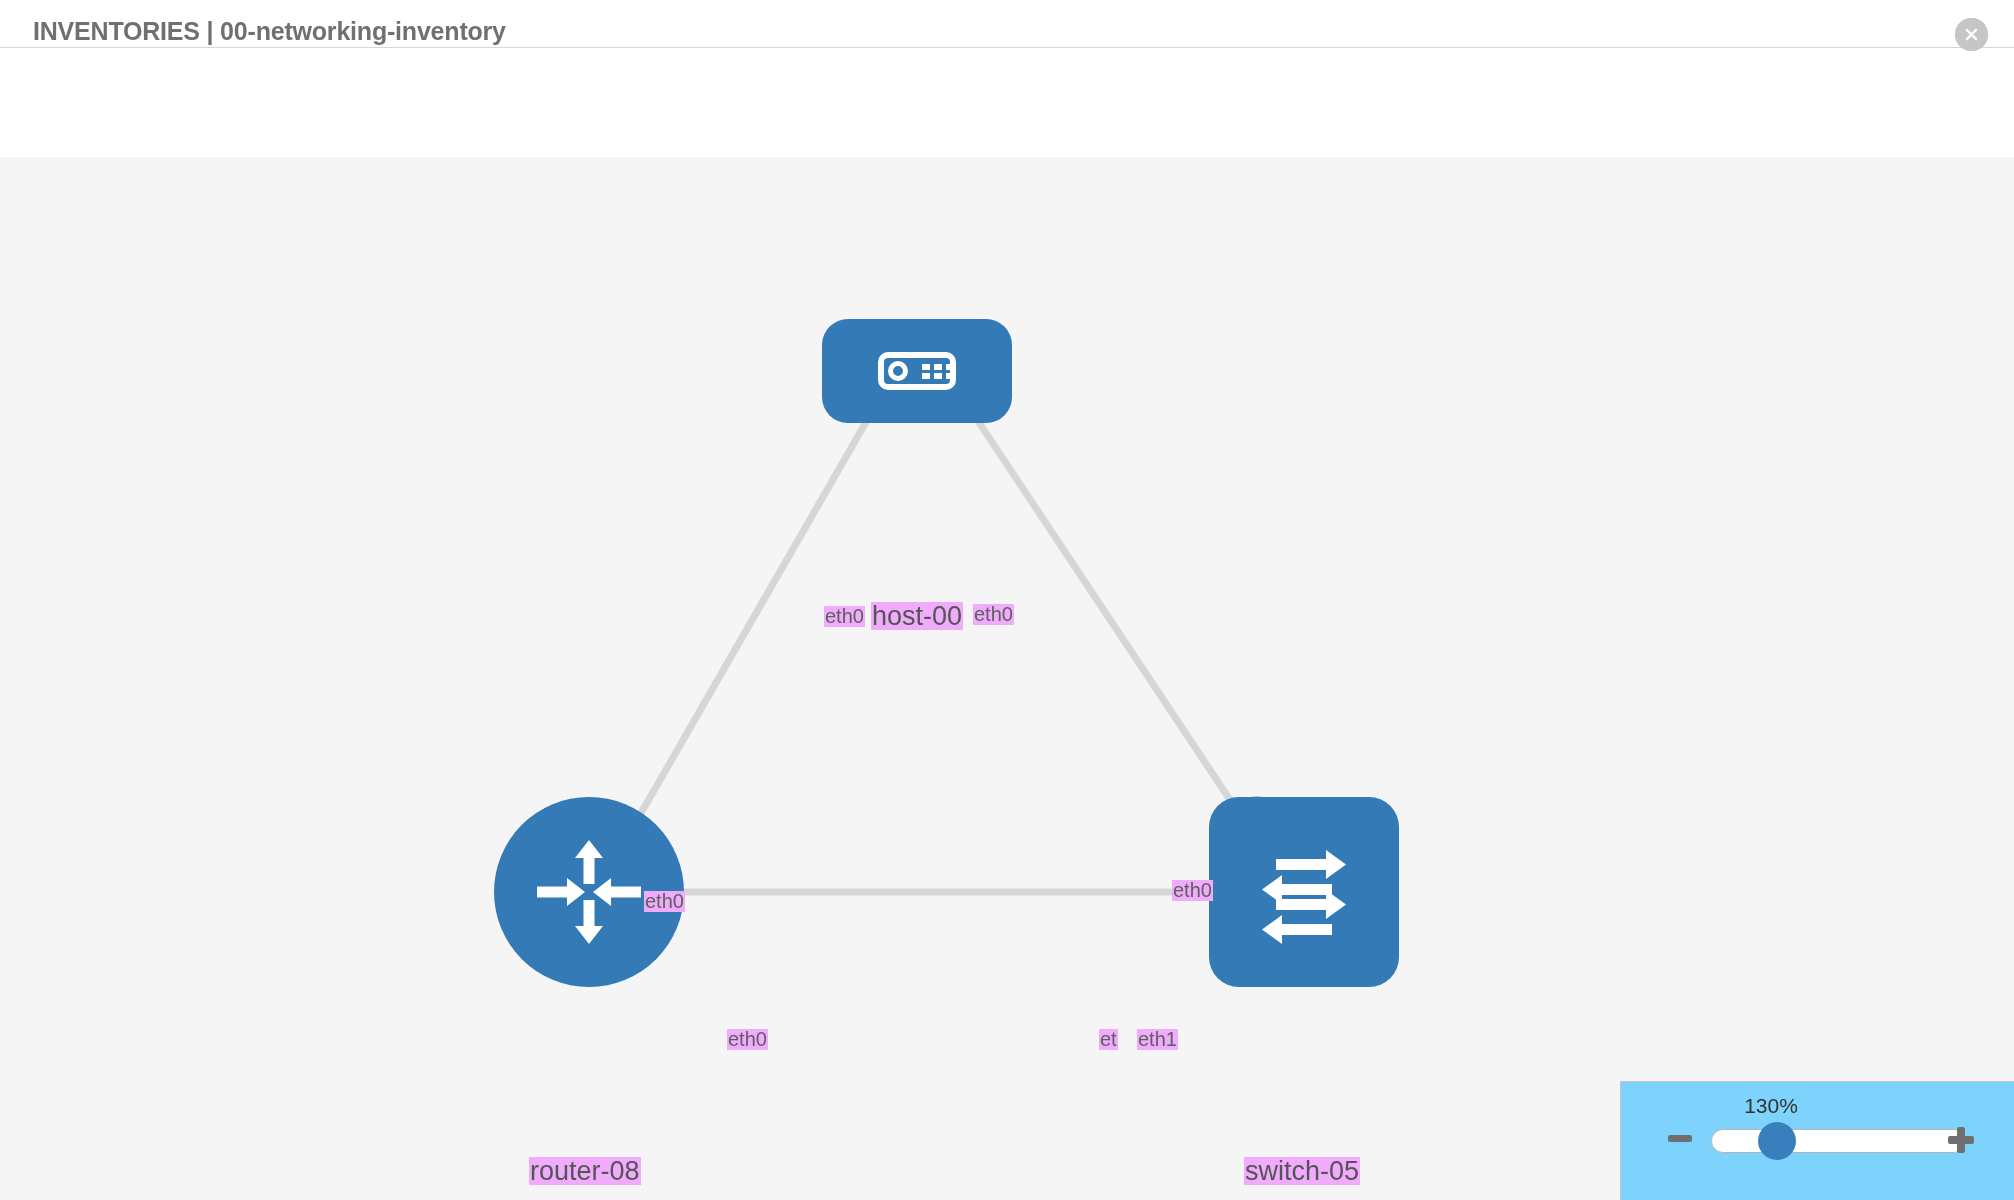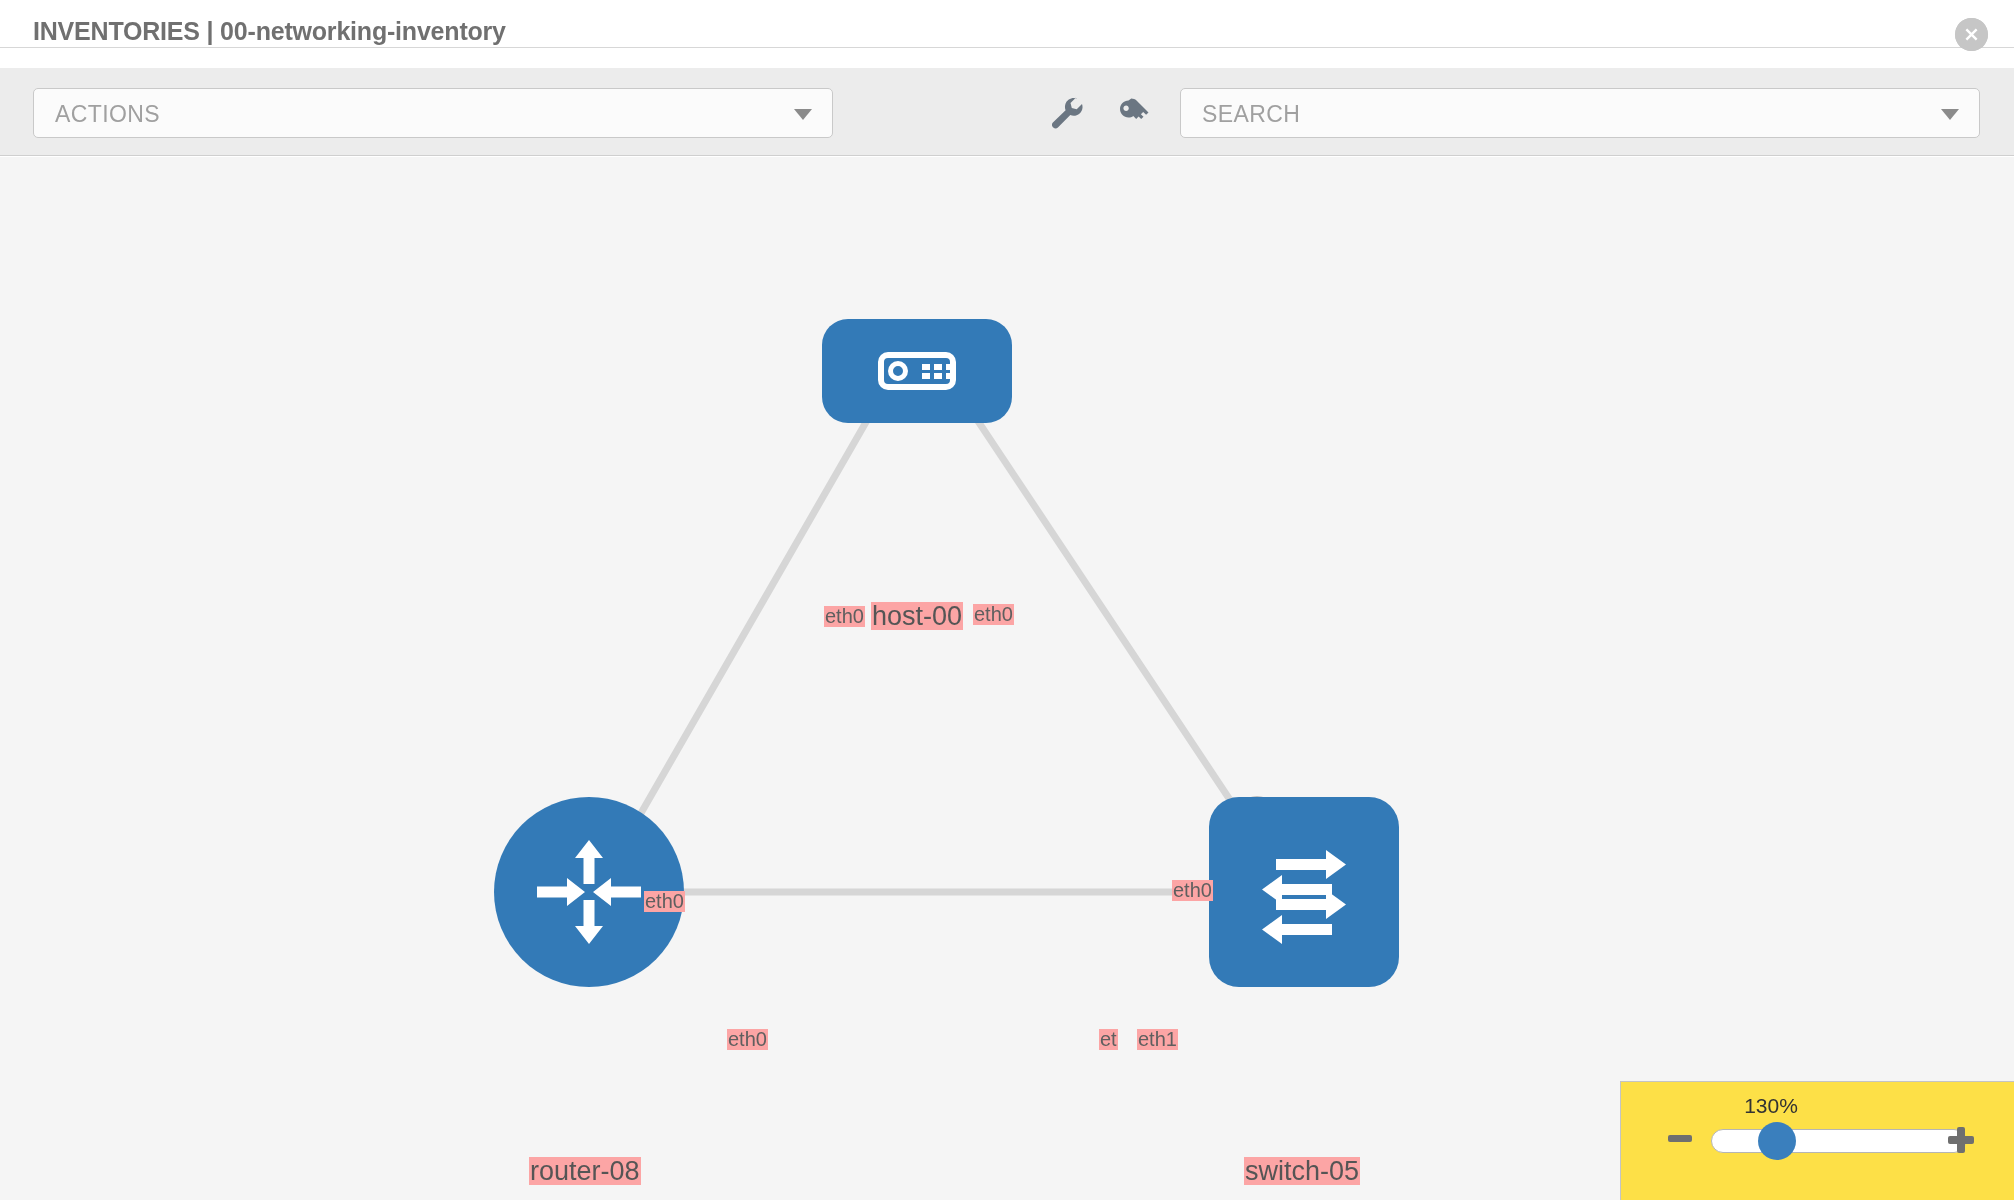--- a/index.html
+++ b/index.html
@@ -93,34 +93,34 @@
     background: #f5f5f5;
     overflow: hidden;
   }
   .topology-svg { position: absolute; left: 0; top: 0; }
 
   .node-shape { cursor: pointer; }
 
   
   .lbl {
     position: absolute;
-    background: #fca5a5;
+    background: #f0abfc;
     color: #5b5b5b;
     white-space: nowrap;
     line-height: 1.05;
     padding: 0 1px;
   }
   .lbl.node-name { font-size: 27px; color: #555555; }
   .lbl.iface     { font-size: 20px; color: #5f5f5f; }
 
   
   .zoom-panel {
     position: absolute; left: 1620px; top: 1081px;
     width: 394px; height: 119px;
-    background: #fde047;
+    background: #7dd3fc;
     border: 1px solid #c4c4c4;
     border-right: none; border-bottom: none; padding-left: 32px;
   }
   .zoom-value {
     position: absolute; top: 12px; left: 0; width: 300px;
     text-align: center;
     font-size: 21px; color: #333333;
   }
   .zoom-minus, .zoom-plus {
     position: absolute; top: 43px;
@@ -152,48 +152,20 @@
   <div class="header">
     <div class="header-title">INVENTORIES | 00-networking-inventory</div>
     <div class="close-btn">
       <svg width="33" height="33" viewBox="0 0 33 33" aria-hidden="true">
         <circle cx="16.5" cy="16.5" r="16.5" fill="#c6c6c6"></circle>
         <path d="M10.5 12.2 L12.2 10.5 L16.5 14.8 L20.8 10.5 L22.5 12.2 L18.2 16.5 L22.5 20.8 L20.8 22.5 L16.5 18.2 L12.2 22.5 L10.5 20.8 L14.8 16.5 Z" fill="#ffffff"></path>
       </svg>
     </div>
   </div>
 
-  <div class="toolbar">
-
-    <div class="actions-select">
-      <span class="actions-label">ACTIONS</span>
-      <span class="caret"></span>
-    </div>
-
-    <div class="tool-icon wrench">
-      <svg width="46" height="46" viewBox="0 0 46 46" aria-hidden="true">
-        <g fill="#6b7682">
-          <path d="M33.8 8.5c-4.6-1.6-9.6 0.7-11.3 5.3-0.8 2.2-0.7 4.5 0.1 6.5L9.9 32.6c-1.3 1.3-1.3 3.3 0 4.6l0.4 0.4c1.3 1.3 3.3 1.3 4.6 0l12.4-12.5c2 0.8 4.3 0.9 6.4 0.1 4.6-1.7 7-6.7 5.3-11.3l-5.3 5.3-4.9-1.3-1.3-4.9 5.3-5.3c0.4 0.2 0.7 0.5 1 0.8z"></path>
-        </g>
-      </svg>
-    </div>
-
-    <div class="tool-icon key">
-      <svg width="46" height="46" viewBox="0 0 46 46" aria-hidden="true">
-        <g fill="#6b7682">
-          <path d="M17.5 10.5c-4.7 0-8.5 3.8-8.5 8.5 0 4.7 3.8 8.5 8.5 8.5 1.8 0 3.4-0.5 4.8-1.5l2.9 2.9 2.4-2.4 2.6 2.6 2.3-2.3-2.6-2.6 2.3-2.3 2.9 2.9 2.4-2.4-12-12c-1.4-1.2-3.3-1.9-5.2-1.9zm-2.4 5.1c1.5 0 2.7 1.2 2.7 2.7s-1.2 2.7-2.7 2.7-2.7-1.2-2.7-2.7 1.2-2.7 2.7-2.7z"></path>
-        </g>
-      </svg>
-    </div>
-
-    <div class="search-box">
-      <span class="search-label">SEARCH</span>
-      <span class="caret"></span>
-    </div>
-  </div>
 
   <div class="canvas">
 
     <svg class="topology-svg" width="2014" height="1043" aria-hidden="true">
       <defs>
 
         <g id="glyph-server">
           <rect x="-36" y="-16" width="72" height="32" rx="7" ry="7" fill="none" stroke="#ffffff" stroke-width="6"></rect>
           <circle cx="-19" cy="0" r="7.5" fill="none" stroke="#ffffff" stroke-width="5"></circle>
           <rect x="5" y="-7" width="8" height="6" fill="#ffffff"></rect>

